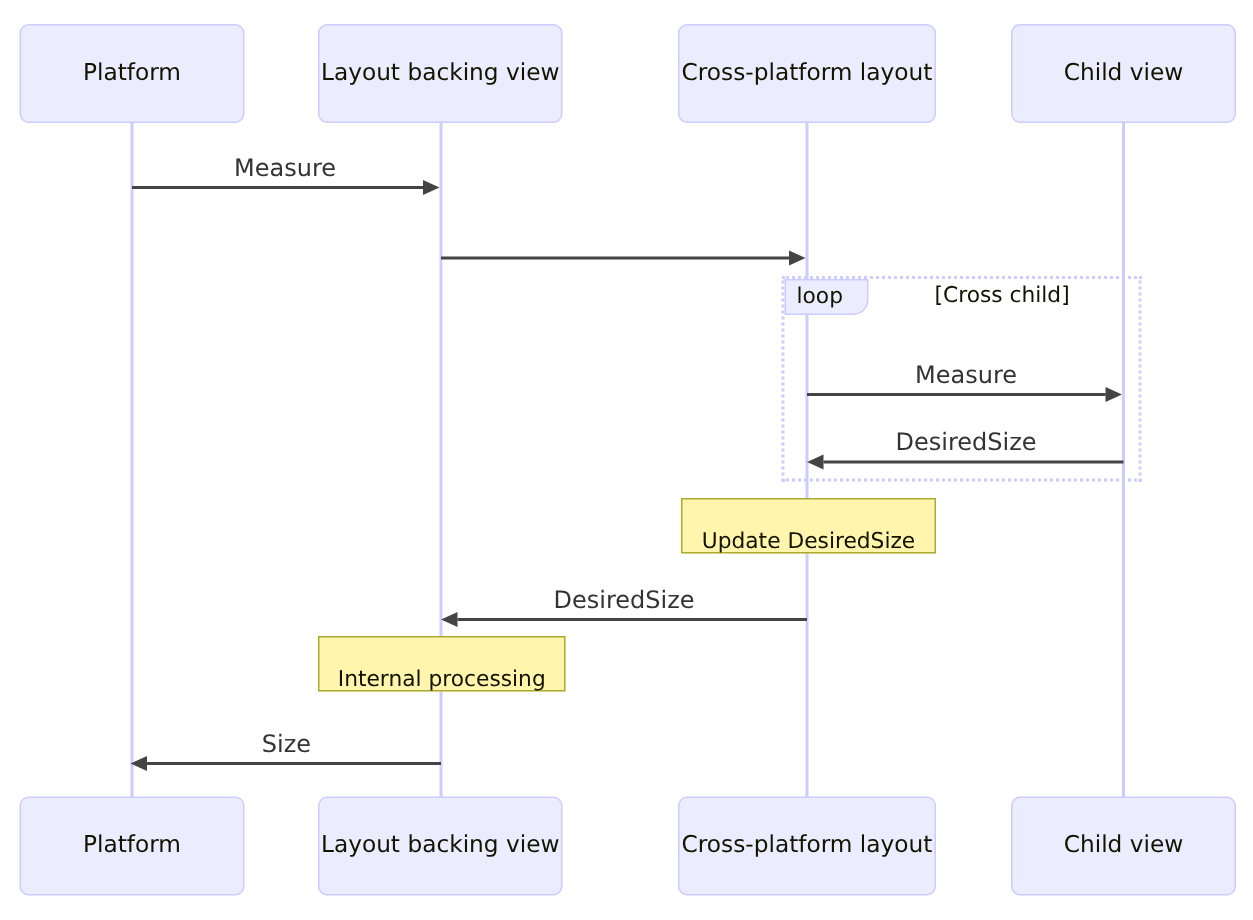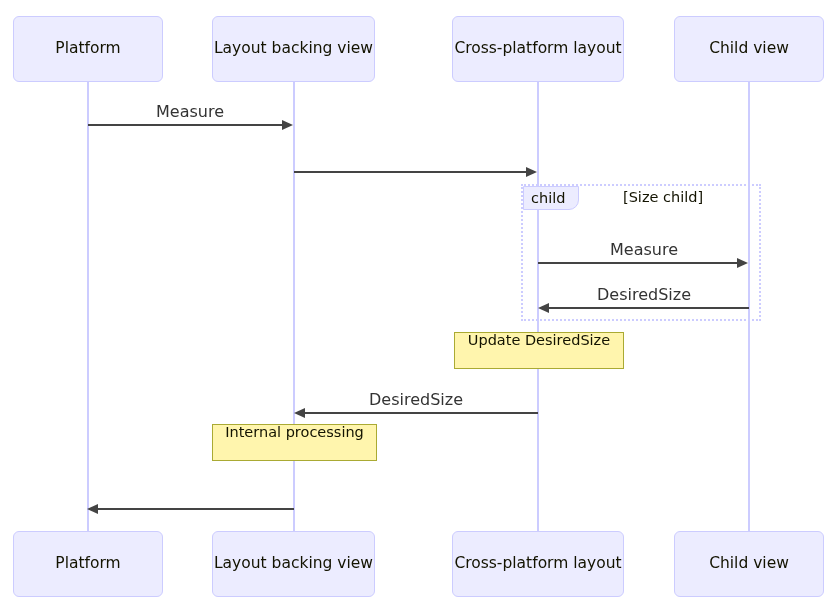--- a/index.html
+++ b/index.html
@@ -111,21 +111,21 @@
     white-space: nowrap;
   }
 
   
   .note-box {
     position: absolute;
     box-sizing: border-box;
     background: #FFF5AD;
     border: 1px solid #AAAA33;
     display: flex;
-    align-items: flex-start;
+    align-items: flex-end;
     justify-content: center;
   }
   .note-label {
     font-size: 14.5px;
     color: #131300;
     line-height: 1;
     white-space: nowrap;
   }
 </style>
 </head>
@@ -146,23 +146,23 @@
   </div>
   <div class="actor-box" style="left:452px; top:16px; width:172px; height:66px;">
     <span class="actor-label">Cross-platform layout</span>
   </div>
   <div class="actor-box" style="left:674px; top:16px; width:150px; height:66px;">
     <span class="actor-label">Child view</span>
   </div>
 
   <div class="loop-box" style="left:521px; top:184px; width:240px; height:137px;"></div>
   <div class="loop-tab" style="left:523px; top:186px; width:56px; height:24px;">
-    <span class="loop-tab-label">child</span>
-  </div>
-  <div class="loop-cond" style="left:623px; top:190px;">[Size child]</div>
+    <span class="loop-tab-label">loop</span>
+  </div>
+  <div class="loop-cond" style="left:623px; top:190px;">[Cross child]</div>
 
   <div class="msg-label" style="left:89px; top:104px; width:202px;">Measure</div>
   <div class="msg-line" style="left:88px; top:124px; width:194px;"></div>
   <div class="arrowhead right" style="left:282px; top:119.5px;"></div>
 
   <div class="msg-line" style="left:294px; top:171px; width:232px;"></div>
   <div class="arrowhead right" style="left:526px; top:166.5px;"></div>
 
   <div class="msg-label" style="left:539px; top:242px; width:210px;">Measure</div>
   <div class="msg-line" style="left:538px; top:262px; width:199px;"></div>
@@ -177,20 +177,21 @@
   </div>
 
   <div class="msg-label" style="left:295px; top:392px; width:242px;">DesiredSize</div>
   <div class="msg-line" style="left:305px; top:412px; width:233px;"></div>
   <div class="arrowhead left" style="left:294px; top:407.5px;"></div>
 
   <div class="note-box" style="left:212px; top:424px; width:165px; height:37px;">
     <span class="note-label">Internal processing</span>
   </div>
 
+  <div class="msg-label" style="left:89px; top:488px; width:204px;">Size</div>
   <div class="msg-line" style="left:98px; top:508px; width:196px;"></div>
   <div class="arrowhead left" style="left:87px; top:503.5px;"></div>
 
   <div class="actor-box" style="left:13px; top:531px; width:150px; height:66px;">
     <span class="actor-label">Platform</span>
   </div>
   <div class="actor-box" style="left:212px; top:531px; width:163px; height:66px;">
     <span class="actor-label">Layout backing view</span>
   </div>
   <div class="actor-box" style="left:452px; top:531px; width:172px; height:66px;">

